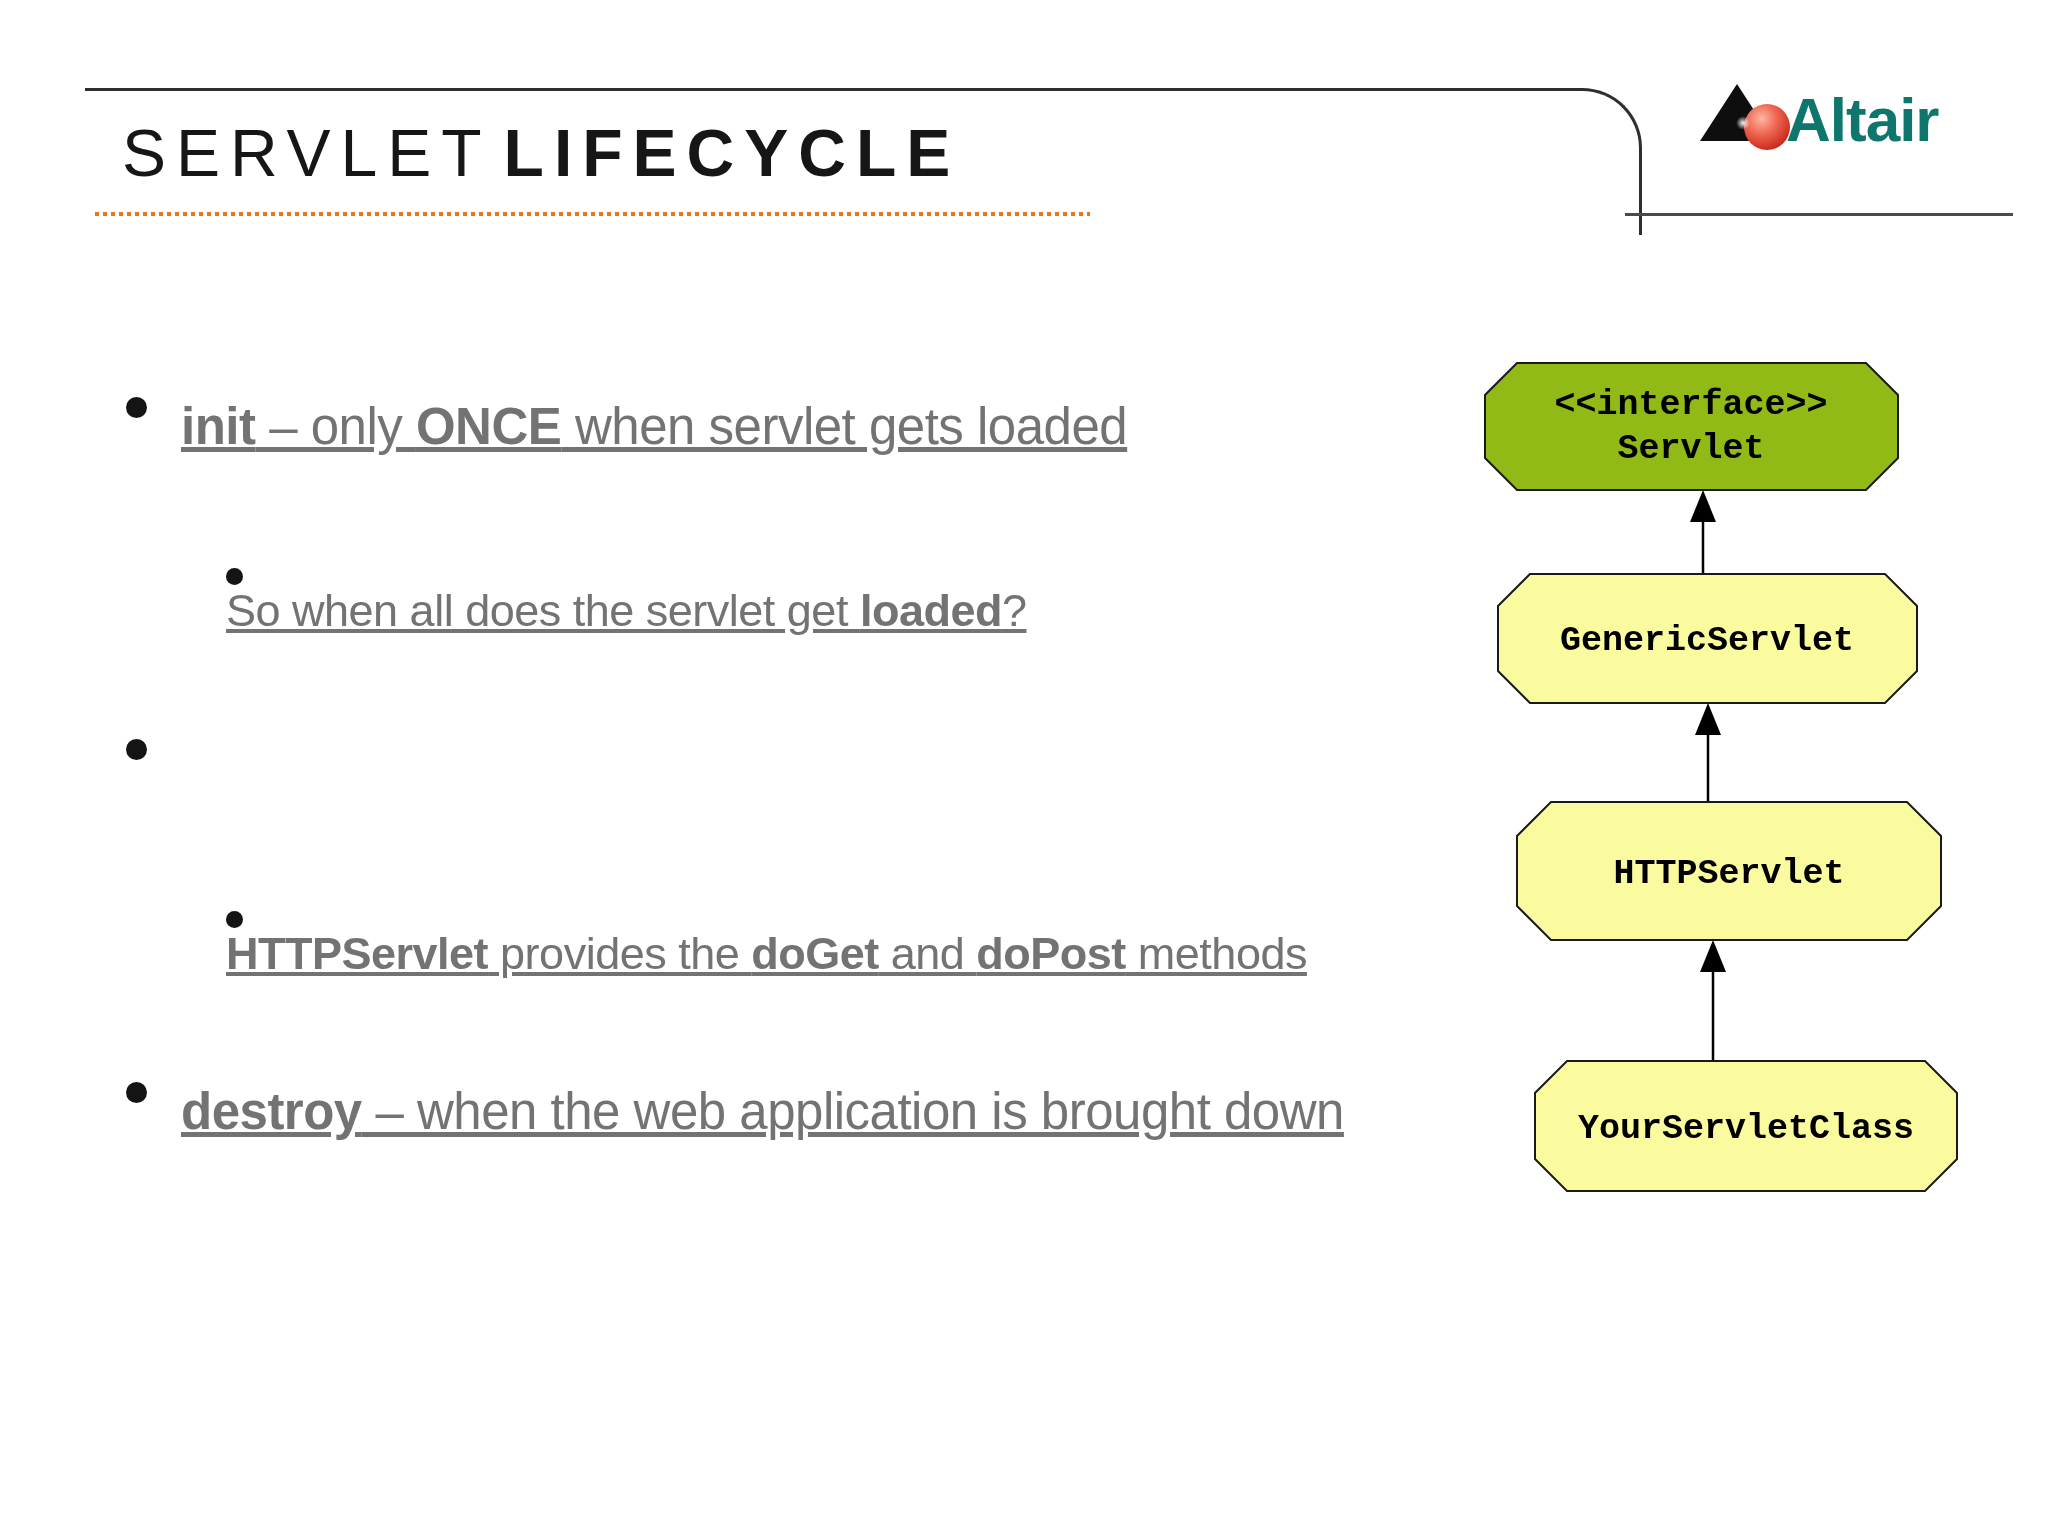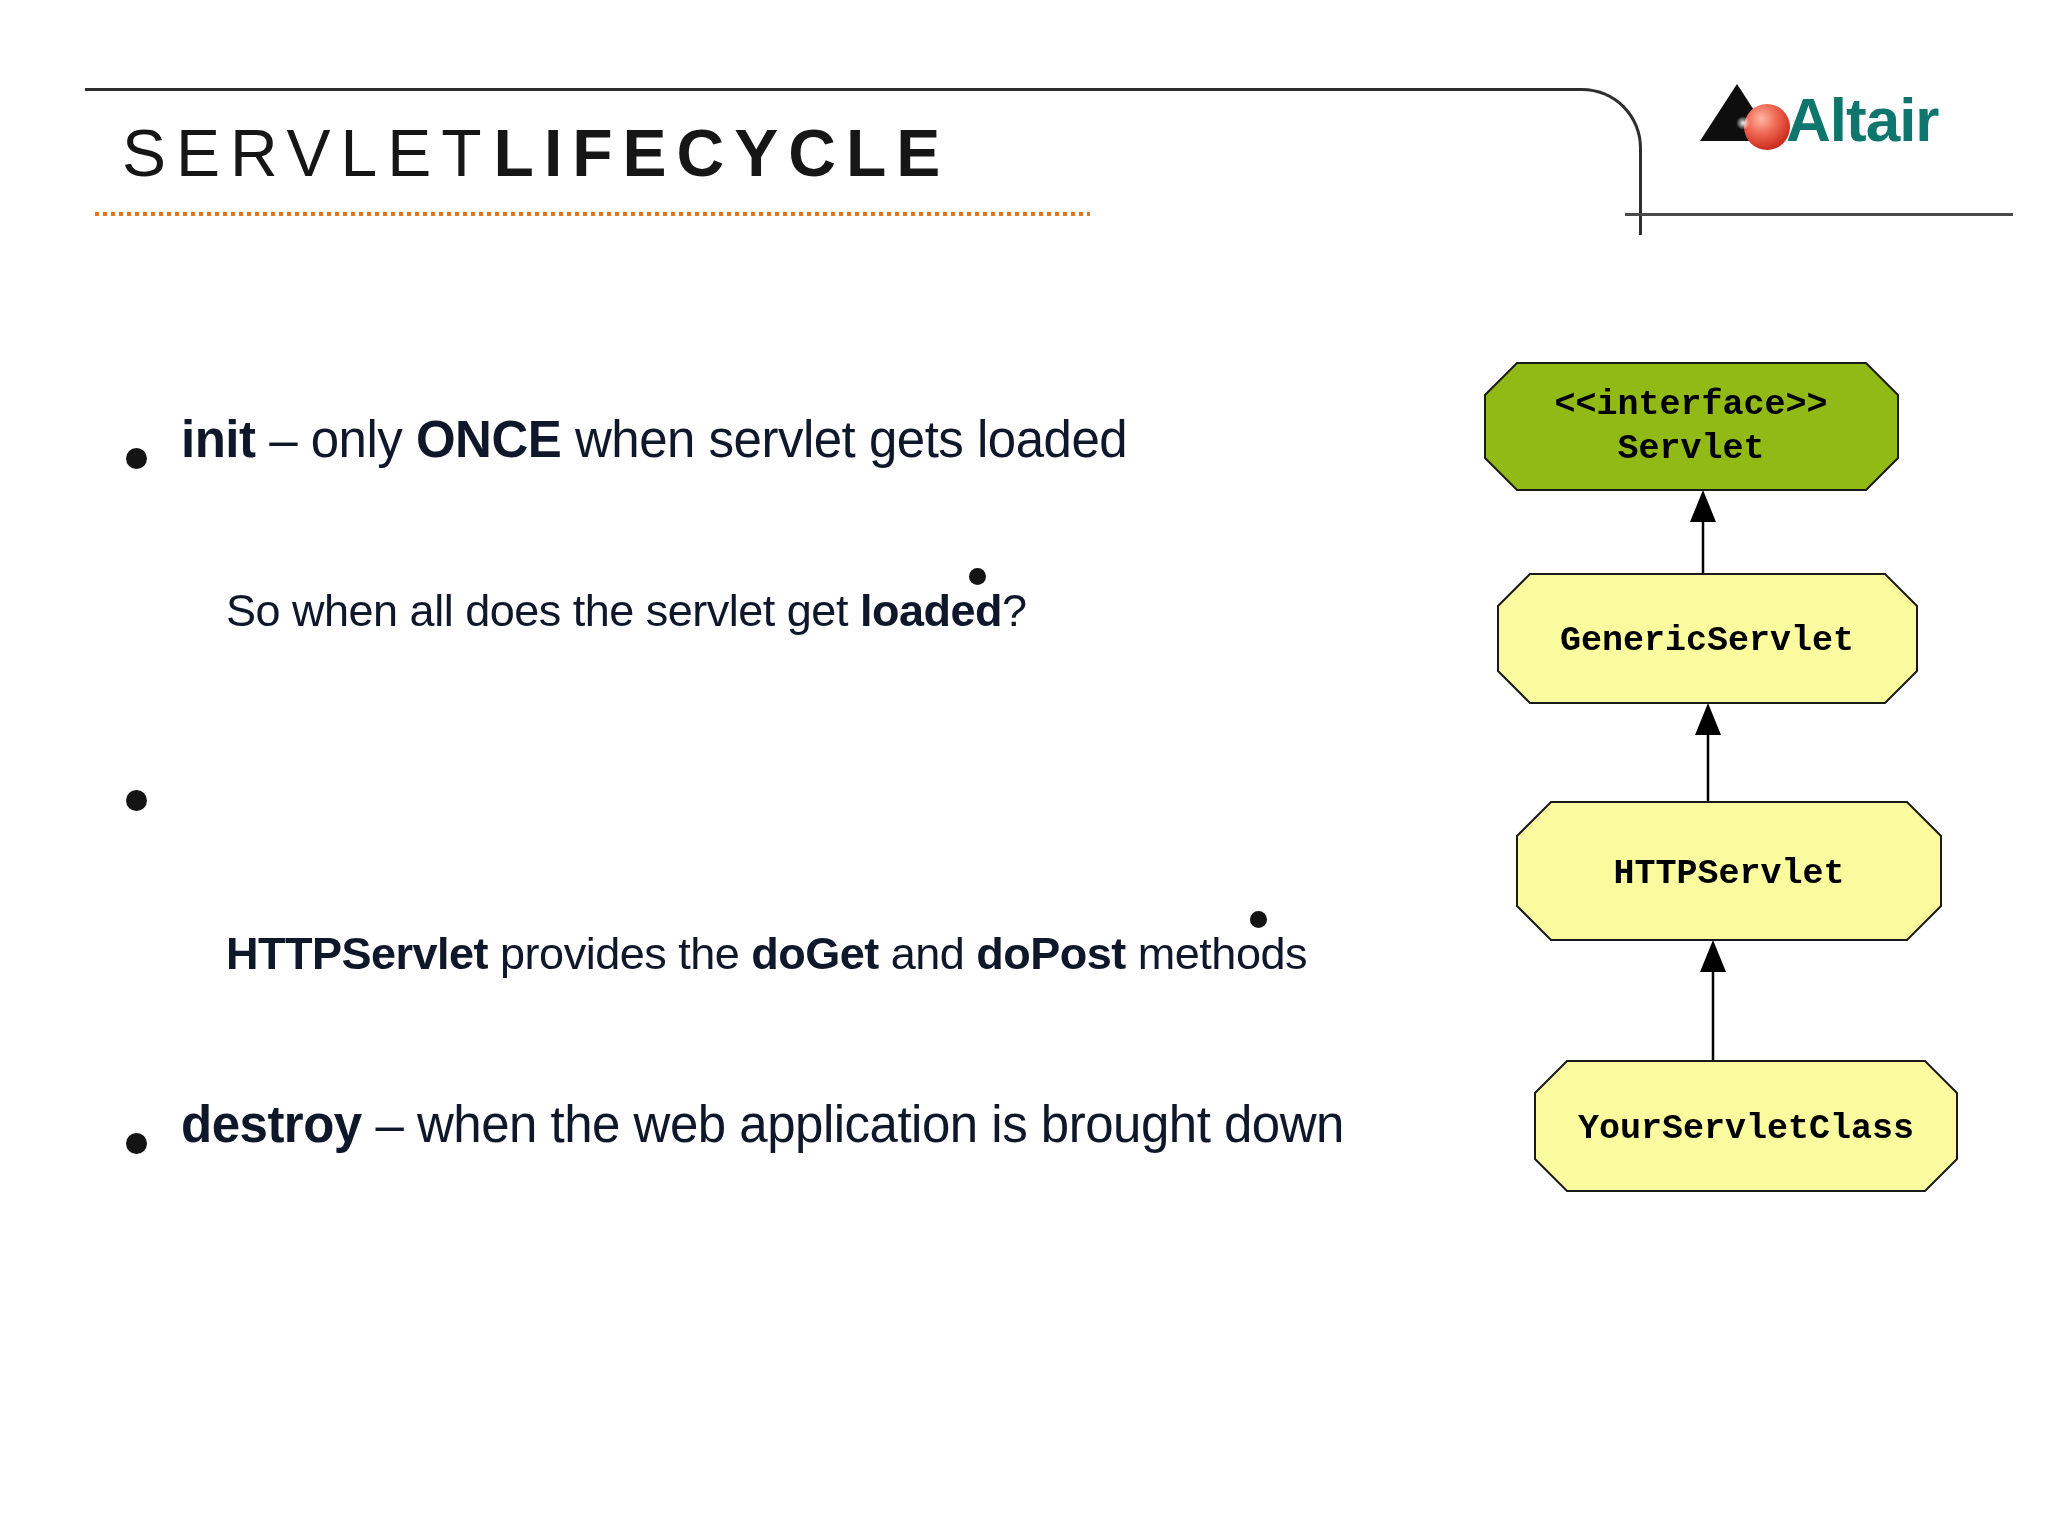--- a/index.html
+++ b/index.html
@@ -39,28 +39,28 @@
     position:absolute; left:88px; top:0; font-size:62px; line-height:80px;
     font-weight:bold; color:#0f766e; letter-spacing:-1px;
   }
 
   
   .title {
     position:absolute; left:122px; top:120px; margin:0;
     font-size:66px; line-height:1; font-weight:400; color:#161616;
     letter-spacing:10px; white-space:nowrap;
   }
-  .title .bold { font-weight:700; margin-left:2px; }
+  .title .bold { font-weight:700; margin-left:12px; }
   .dotted-rule {
     position:absolute; left:95px; top:212px; width:995px; height:4px;
     background:repeating-linear-gradient(to right, #e6741c 0 4px, transparent 4px 8px);
   }
 
   
-  .row { position:absolute; display:flex; align-items:flex-end; color:#0f172a; letter-spacing:-0.5px; }
+  .row { position:absolute; display:flex; align-items:flex-start; color:#737373; letter-spacing:-0.5px;text-decoration:underline; }
   .row.main { left:126px; height:72px; font-size:51px; }
   .row.sub  { left:226px; height:64px; font-size:45px;flex-direction:column; }
   .dot { border-radius:50%; background:#141414; flex:0 0 auto; }
   .main .dot { width:21px; height:21px; margin-right:34px; }
   .sub  .dot { width:17px; height:17px; margin-right:40px; }
   .txt { margin:0; white-space:nowrap; }
   .seg-b { font-weight:bold; }
 
   
   .diagram { position:absolute; left:1440px; top:340px; width:580px; height:880px; }

